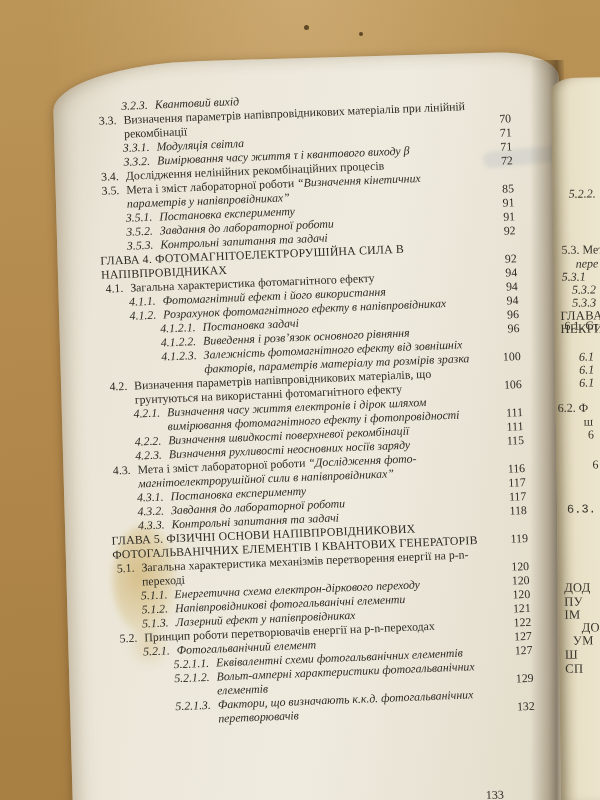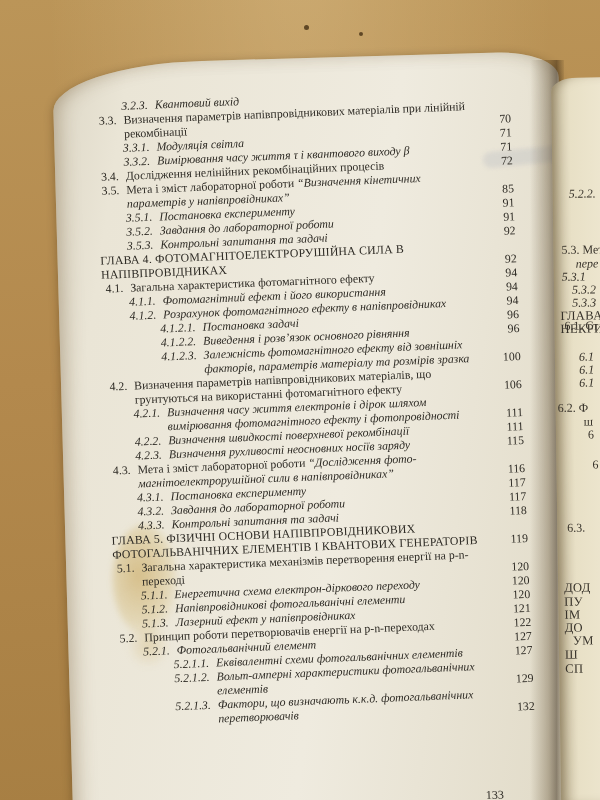--- a/index.html
+++ b/index.html
@@ -262,22 +262,22 @@
       <span class="frag caps" style="top: 232px; left: 6px;">ГЛАВА 6</span>
       <span class="frag caps" style="top: 245px; left: 6px;">НЕКРИС</span>
       <span class="frag" style="top: 242px; left: 10px;">6.1.  Ст</span>
       <span class="frag it" style="top: 273px; left: 24px;">6.1</span>
       <span class="frag it" style="top: 286px; left: 24px;">6.1</span>
       <span class="frag it" style="top: 299px; left: 24px;">6.1</span>
       <span class="frag" style="top: 324px; left: 2px;">6.2.  Ф</span>
       <span class="frag" style="top: 338px; left: 28px;">ш</span>
       <span class="frag" style="top: 351px; left: 32px;">6</span>
       <span class="frag" style="top: 381px; left: 36px;">6</span>
-      <span class="frag" style="top: 444px; left: 10px;">6.3.</span>
+      <span class="frag" style="top: 426px; left: 10px; font-family: Liberation Mono, monospace;">6.3.</span>
       <span class="frag caps" style="top: 504px; left: 6px;">ДОД</span>
       <span class="frag caps" style="top: 518px; left: 6px;">ПУ</span>
       <span class="frag caps" style="top: 531px; left: 6px;">ІМ</span>
-      <span class="frag caps" style="top: 544px; left: 6px;">ДО</span>
+      <span class="frag caps" style="top: 544px; left: 23px;">ДО</span>
       <span class="frag caps" style="top: 557px; left: 14px;">УМ</span>
       <span class="frag caps" style="top: 571px; left: 6px;">Ш</span>
       <span class="frag caps" style="top: 585px; left: 6px;">СП</span>
     </div>
 </div>
 
 </body></html>

